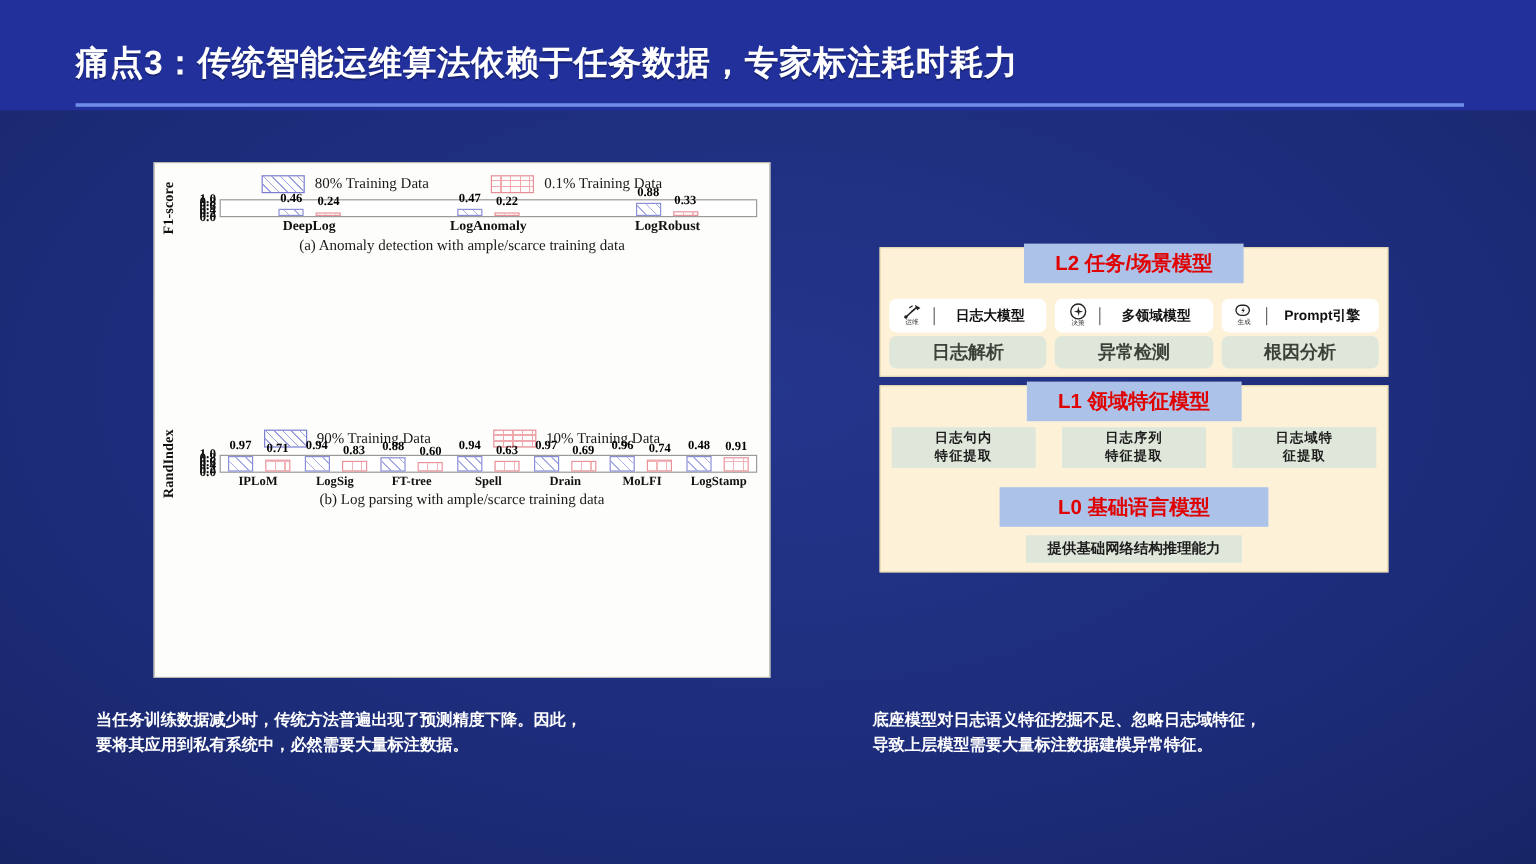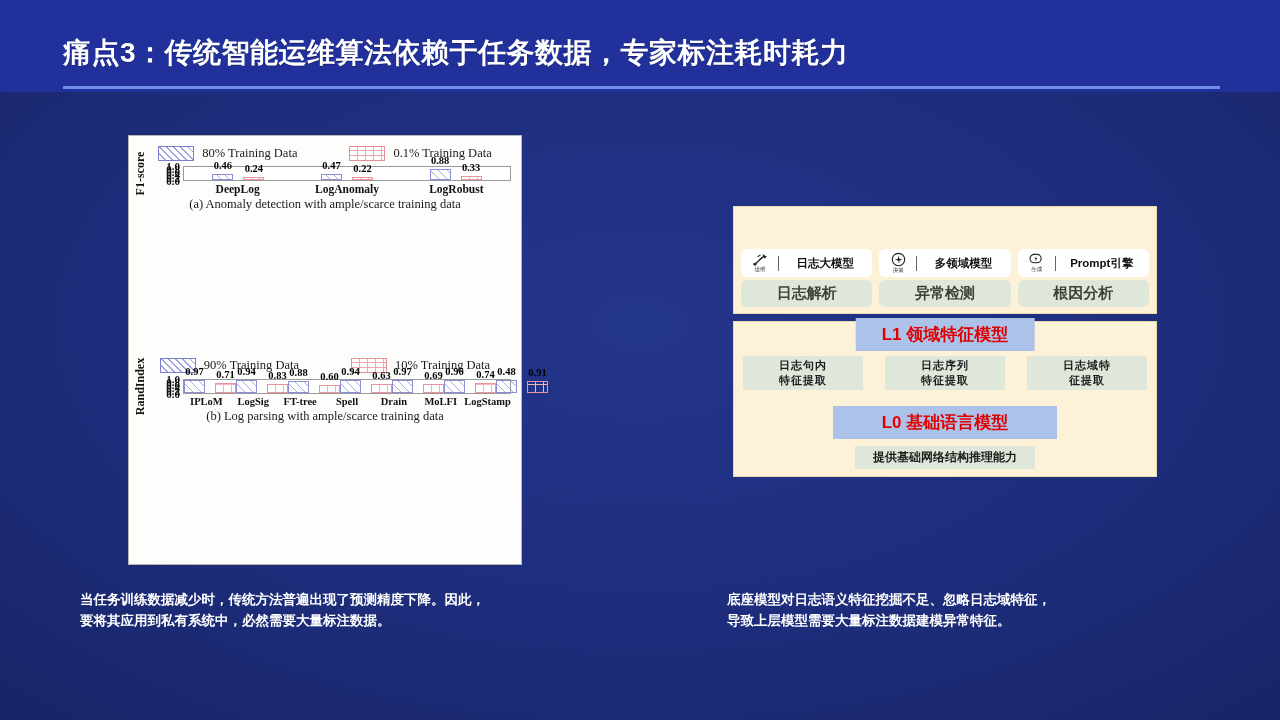--- a/index.html
+++ b/index.html
@@ -35,21 +35,21 @@
     color:#fff;font-weight:bold;line-height:1.06;font-size:15px;letter-spacing:.2px;
   }
   .logo-text div{white-space:nowrap;}
   .title-rule{
     position:absolute;left:63px;top:86px;width:1157px;height:2.5px;
     background:#6f8ce8;
   }
 
   
   .chart-panel{
-    position:absolute;left:128px;top:135px;width:394px;height:430px;
+    position:absolute;left:128px;top:135px;width:514px;height:430px;
     background:#fdfdfb;border:1px solid #b8b8b0;
     box-sizing:border-box;
     display:flex;flex-direction:column;
   }
   .subchart{position:relative;width:100%;}
   .subchart.a{height:213px;}
   .subchart.b{height:216px;}
 
   .legend{
     display:flex;justify-content:center;gap:52px;align-items:center;
@@ -419,20 +419,21 @@
           <div class="xtick" style="flex: 1 1 0%;">MoLFI</div>
           <div class="xtick" style="flex: 1 1 0%;">LogStamp</div>
         </div>
       <div class="caption">(b) Log parsing with ample/scarce training data</div>
     </div>
   </div>
 
   <div class="diagram">
 
     <div class="layer l2">
+      <div class="band l2b">L2 任务/场景模型</div>
       <div class="l2-cards" id="l2cards">
           <div class="card">
             <div class="card-top">
               <span class="ic">
                 <svg viewBox="0 0 18 14" width="17" height="13">
                   <path d="M3 12 L13 3" stroke="#222" stroke-width="1.4" fill="none"></path>
                   <circle cx="3" cy="12" r="1.6" fill="#222"></circle>
                   <path d="M11 1 L16 4 L13 6 Z" fill="#222"></path>
                   <path d="M6 4 L9 2 M8 7 L11 5" stroke="#222" stroke-width="1.1"></path>
                 </svg>

